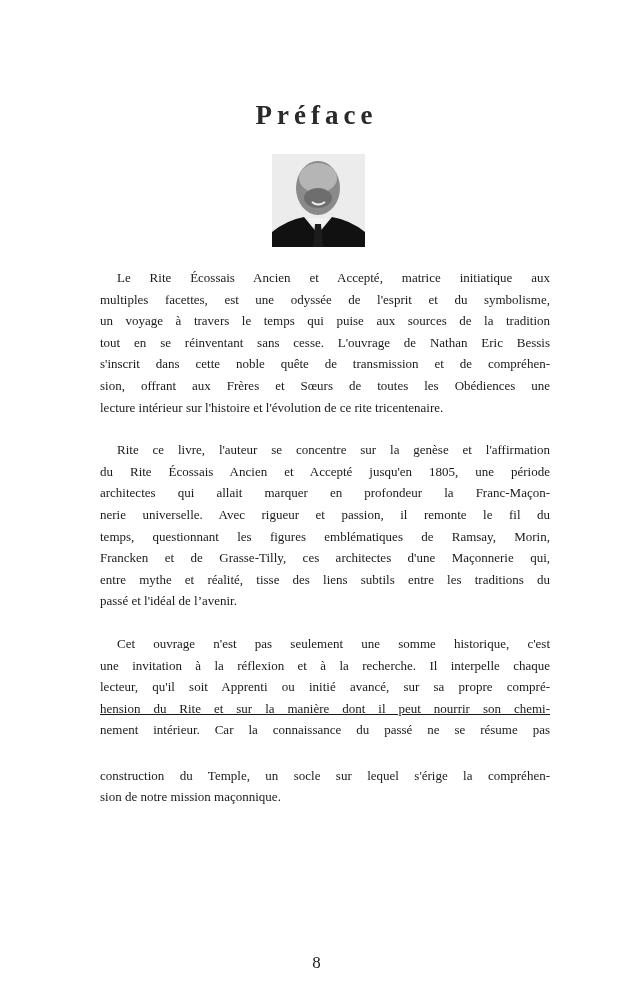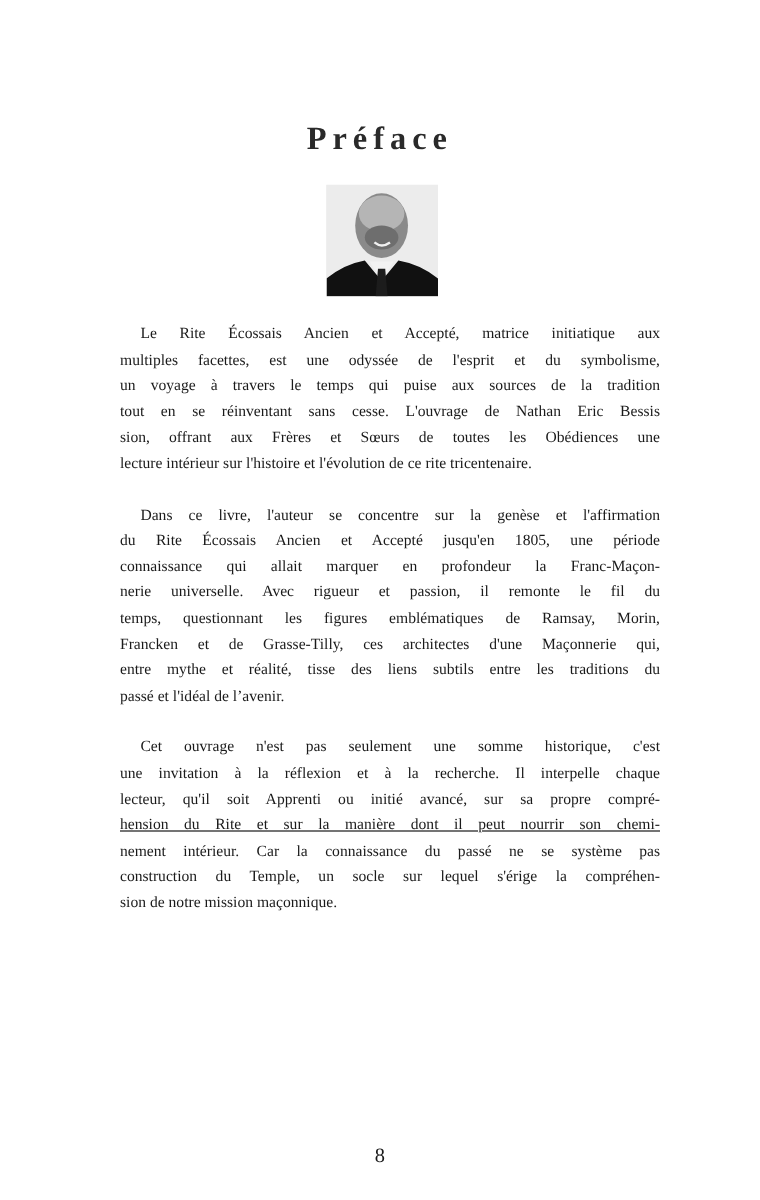--- a/index.html
+++ b/index.html
@@ -35,37 +35,38 @@
     <path d="M43 70 L49 70 L51 93 L41 93 Z" fill="#1c1c1c"></path>
   </svg>
 </div>
 
 <div class="body-text" style="top:267px;">
   <div class="para">
     <span class="line indent" style="white-space: normal;">Le Rite Écossais Ancien et Accepté, matrice initiatique aux</span>
     <span class="line" style="white-space: normal;">multiples facettes, est une odyssée de l'esprit et du symbolisme,</span>
     <span class="line" style="white-space: normal;">un voyage à travers le temps qui puise aux sources de la tradition</span>
     <span class="line" style="white-space: normal;">tout en se réinventant sans cesse. L'ouvrage de Nathan Eric Bessis</span>
+    <span class="line" style="white-space: normal;">s'inscrit dans cette noble quête de transmission et de compréhen-</span>
     <span class="line" style="white-space: normal;">sion, offrant aux Frères et Sœurs de toutes les Obédiences une</span>
     <span class="line last" style="white-space: normal;">lecture intérieur sur l'histoire et l'évolution de ce rite tricentenaire.</span>
   </div>
   <div class="para">
-    <span class="line indent" style="white-space: normal;">Dans ce livre, l'auteur se concentre sur la genèse et l'affirmation</span>
+    <span class="line indent" style="white-space: normal;">Rite ce livre, l'auteur se concentre sur la genèse et l'affirmation</span>
     <span class="line" style="white-space: normal;">du Rite Écossais Ancien et Accepté jusqu'en 1805, une période</span>
-    <span class="line" style="white-space: normal;">connaissance qui allait marquer en profondeur la Franc-Maçon-</span>
+    <span class="line" style="white-space: normal;">architectes qui allait marquer en profondeur la Franc-Maçon-</span>
     <span class="line" style="white-space: normal;">nerie universelle. Avec rigueur et passion, il remonte le fil du</span>
     <span class="line" style="white-space: normal;">temps, questionnant les figures emblématiques de Ramsay, Morin,</span>
     <span class="line" style="white-space: normal;">Francken et de Grasse-Tilly, ces architectes d'une Maçonnerie qui,</span>
     <span class="line" style="white-space: normal;">entre mythe et réalité, tisse des liens subtils entre les traditions du</span>
     <span class="line last" style="white-space: normal;">passé et l'idéal de l’avenir.</span>
   </div>
   <div class="para">
     <span class="line indent" style="white-space: normal;">Cet ouvrage n'est pas seulement une somme historique, c'est</span>
     <span class="line" style="white-space: normal;">une invitation à la réflexion et à la recherche. Il interpelle chaque</span>
     <span class="line" style="white-space: normal;">lecteur, qu'il soit Apprenti ou initié avancé, sur sa propre compré-</span>
     <span class="line" style="white-space: normal; text-decoration: underline;">hension du Rite et sur la manière dont il peut nourrir son chemi-</span>
-    <span class="line" style="white-space: normal;">nement intérieur. Car la connaissance du passé ne se système pas</span>
-    <span class="line" style="white-space: normal;">construction du Temple, un socle sur lequel s'érige la compréhen-</span>
+    <span class="line" style="white-space: normal;">nement intérieur. Car la connaissance du passé ne se résume pas</span>
+    <span class="line" style="white-space: normal; margin-top: 24px;">construction du Temple, un socle sur lequel s'érige la compréhen-</span>
     <span class="line last" style="white-space: normal;">sion de notre mission maçonnique.</span>
   </div>
 </div>
 
 <div class="page-num">8</div>
 
 </body></html>

